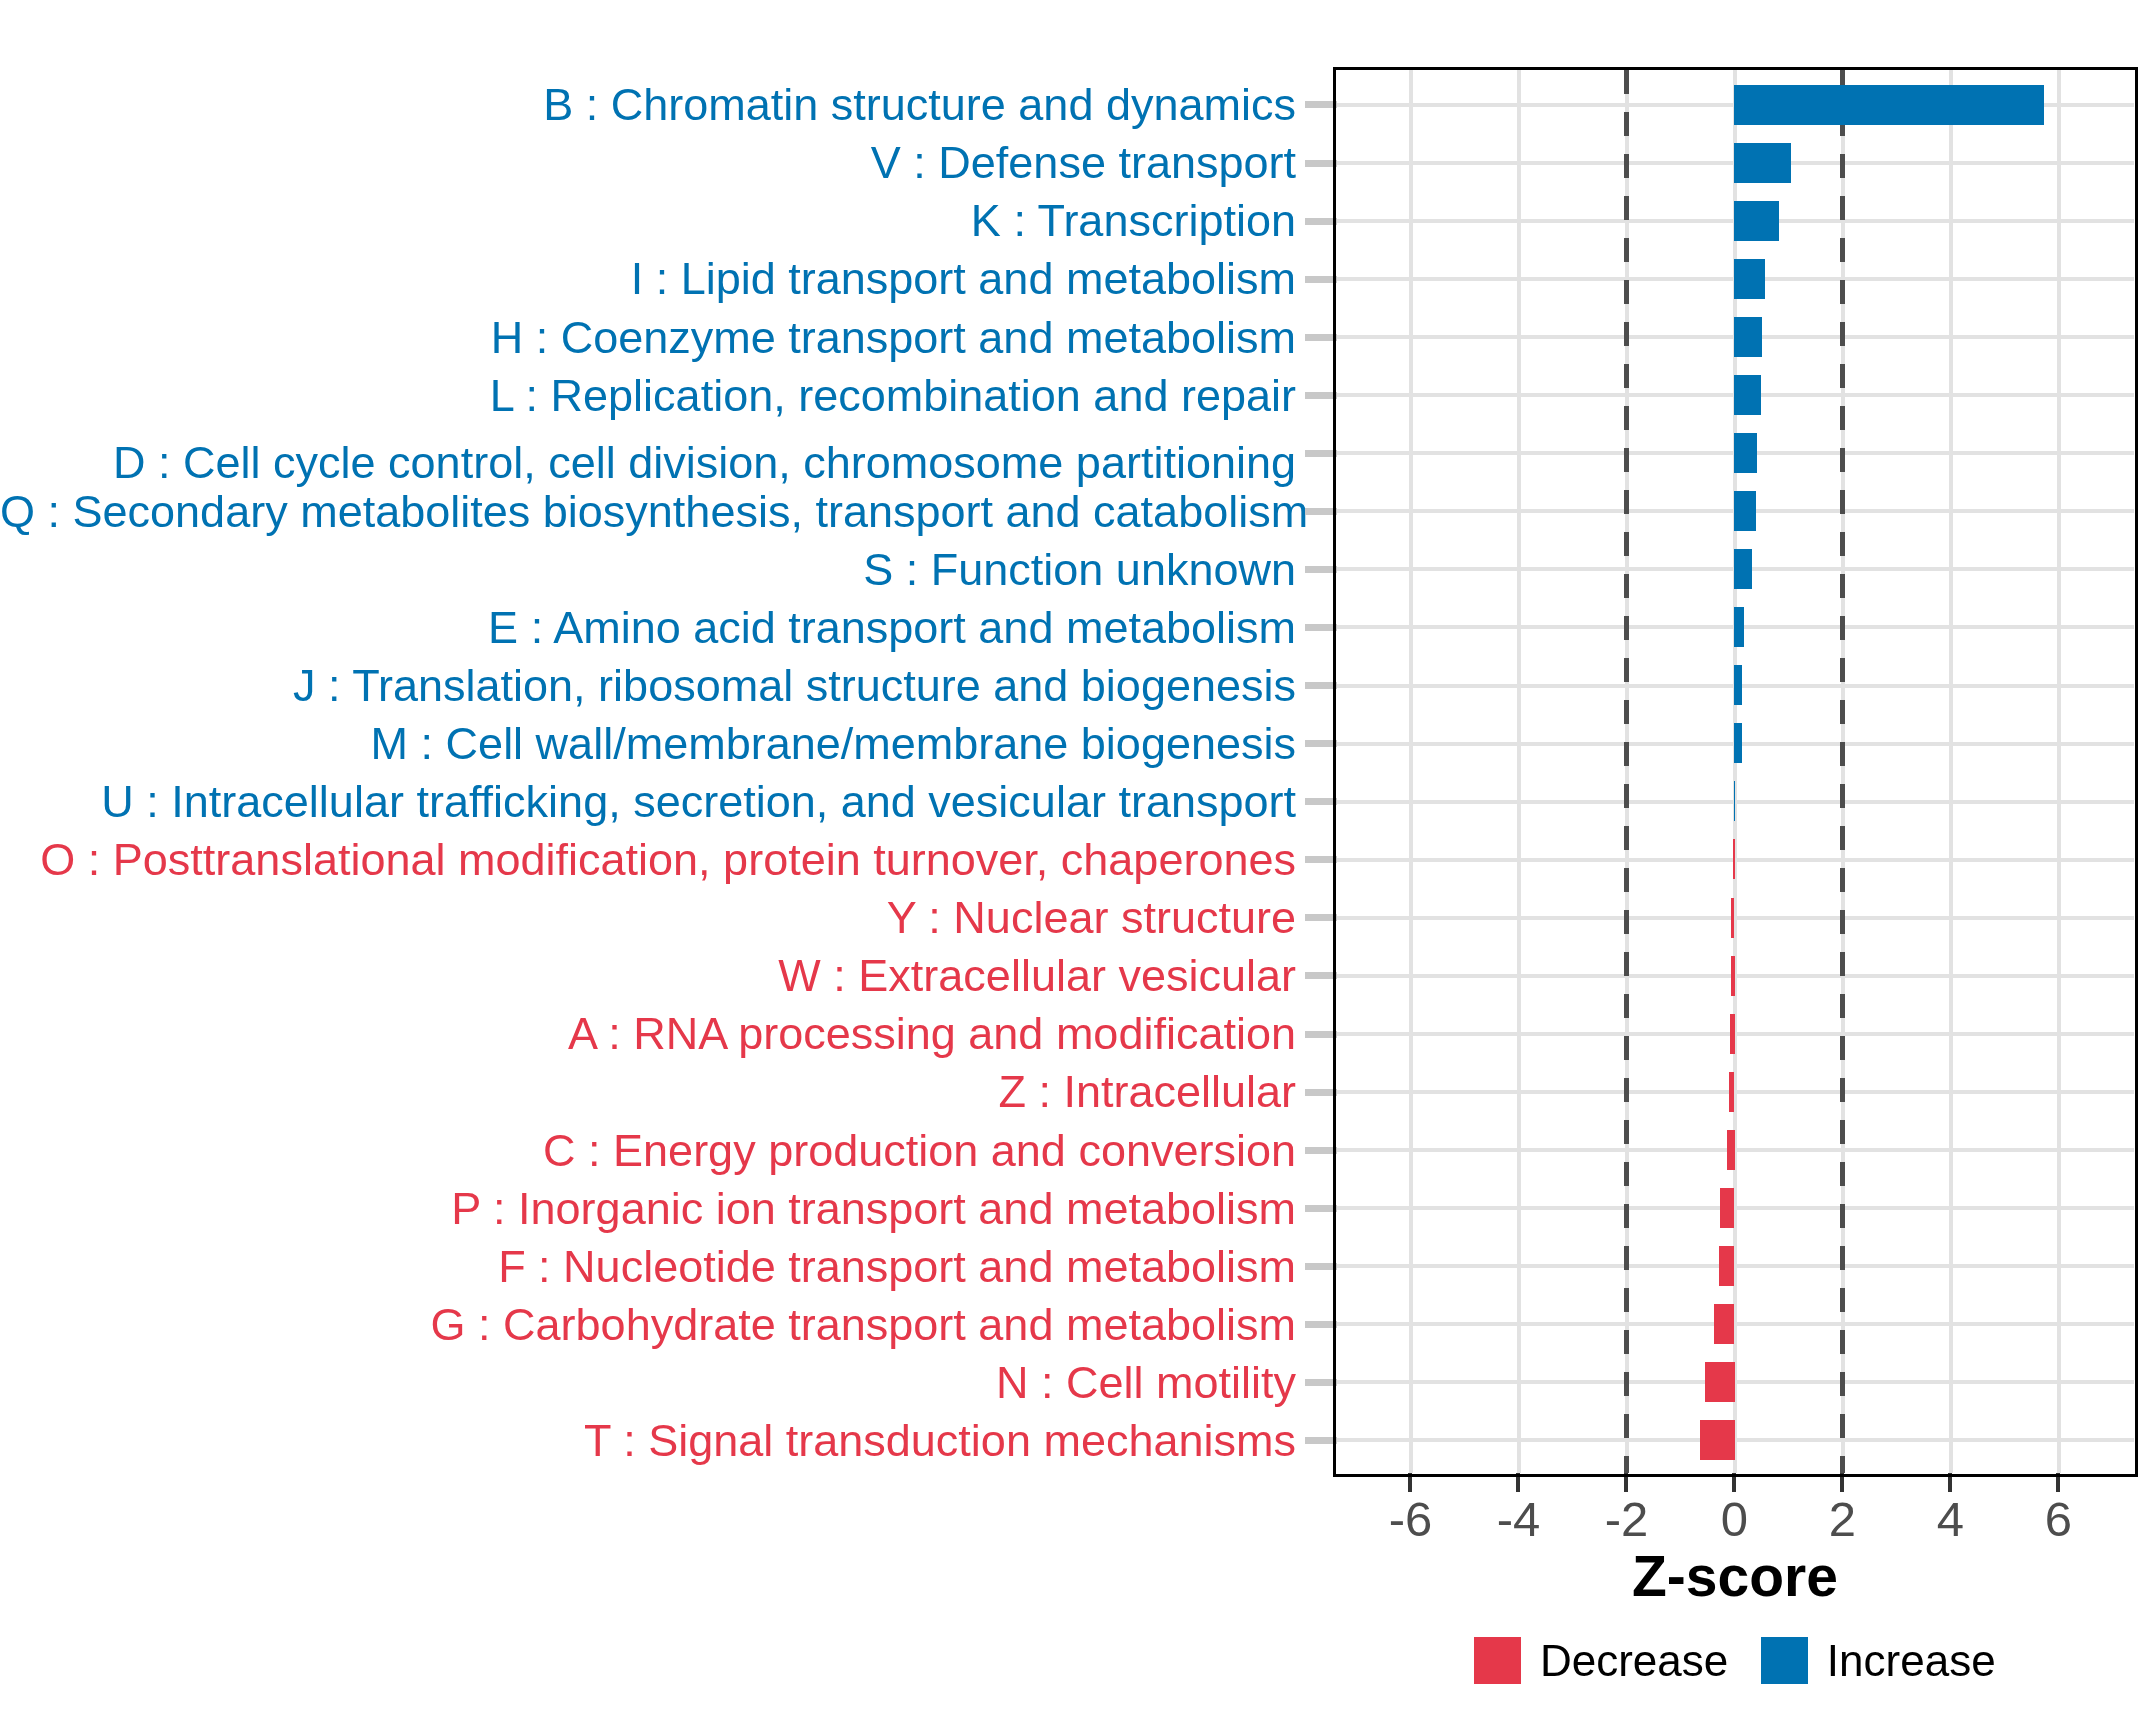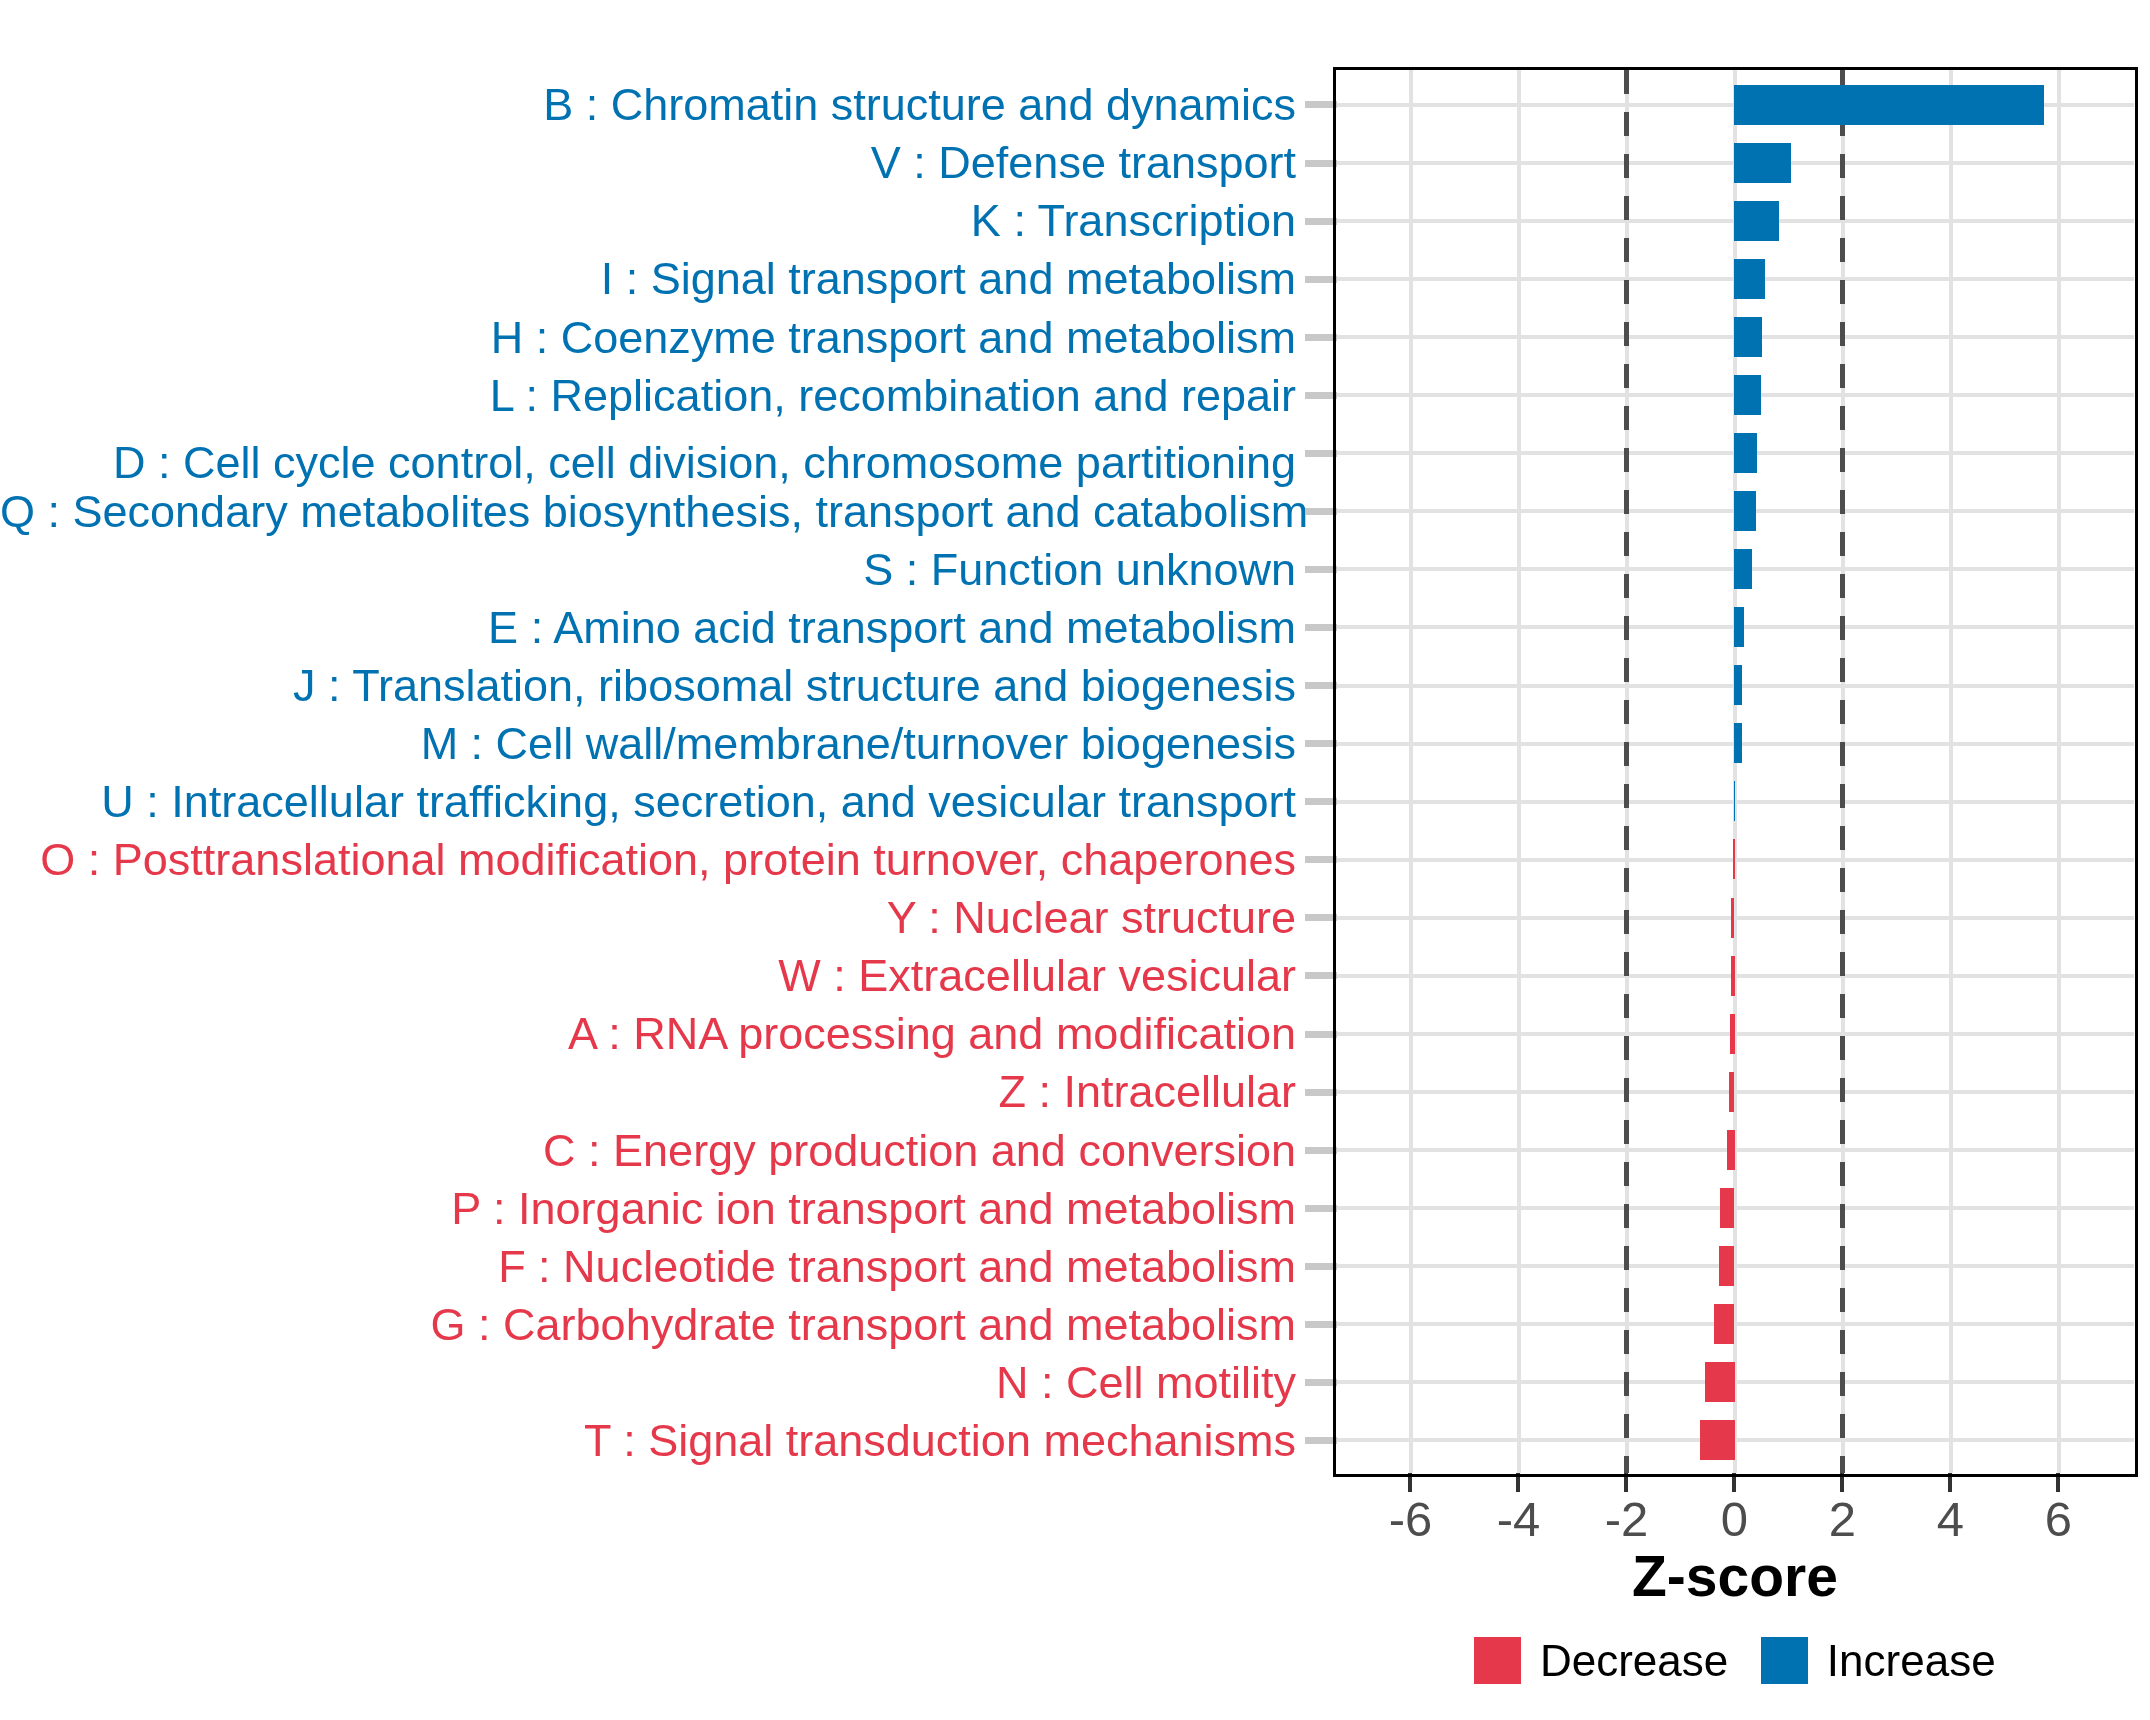--- a/index.html
+++ b/index.html
@@ -85,29 +85,29 @@
       <div class="bar" style="left: 1719px; top: 1246px; width: 15px; background: rgb(229, 56, 74);"></div>
       <div class="bar" style="left: 1714px; top: 1304px; width: 20px; background: rgb(229, 56, 74);"></div>
       <div class="bar" style="left: 1705px; top: 1362px; width: 30px; background: rgb(229, 56, 74);"></div>
       <div class="bar" style="left: 1700px; top: 1420px; width: 35px; background: rgb(229, 56, 74);"></div>
     </div>
   <div class="panel-border" style="border-color: rgb(0, 0, 0);"></div>
   <div id="ylabel-layer">
       <div class="ylabel" style="top: 75px; color: rgb(0, 114, 178);">B : Chromatin structure and dynamics</div>
       <div class="ylabel" style="top: 133px; color: rgb(0, 114, 178);">V : Defense transport</div>
       <div class="ylabel" style="top: 191px; color: rgb(0, 114, 178);">K : Transcription</div>
-      <div class="ylabel" style="top: 249px; color: rgb(0, 114, 178);">I : Signal transport and metabolism</div>
+      <div class="ylabel" style="top: 249px; color: rgb(0, 114, 178);">I : Lipid transport and metabolism</div>
       <div class="ylabel" style="top: 308px; color: rgb(0, 114, 178);">H : Coenzyme transport and metabolism</div>
       <div class="ylabel" style="top: 366px; color: rgb(0, 114, 178);">L : Replication, recombination and repair</div>
       <div class="ylabel" style="top: 424px; color: rgb(0, 114, 178); margin-top: 9px;">D : Cell cycle control, cell division, chromosome partitioning</div>
       <div class="ylabel" style="top: 482px; color: rgb(0, 114, 178);">Q : Secondary metabolites biosynthesis, transport and catabolism</div>
       <div class="ylabel" style="top: 540px; color: rgb(0, 114, 178);">S : Function unknown</div>
       <div class="ylabel" style="top: 598px; color: rgb(0, 114, 178);">E : Amino acid transport and metabolism</div>
       <div class="ylabel" style="top: 656px; color: rgb(0, 114, 178);">J : Translation, ribosomal structure and biogenesis</div>
-      <div class="ylabel" style="top: 714px; color: rgb(0, 114, 178);">M : Cell wall/membrane/turnover biogenesis</div>
+      <div class="ylabel" style="top: 714px; color: rgb(0, 114, 178);">M : Cell wall/membrane/membrane biogenesis</div>
       <div class="ylabel" style="top: 772px; color: rgb(0, 114, 178);">U : Intracellular trafficking, secretion, and vesicular transport</div>
       <div class="ylabel" style="top: 830px; color: rgb(229, 56, 74);">O : Posttranslational modification, protein turnover, chaperones</div>
       <div class="ylabel" style="top: 888px; color: rgb(229, 56, 74);">Y : Nuclear structure</div>
       <div class="ylabel" style="top: 946px; color: rgb(229, 56, 74);">W : Extracellular vesicular</div>
       <div class="ylabel" style="top: 1004px; color: rgb(229, 56, 74);">A : RNA processing and modification</div>
       <div class="ylabel" style="top: 1062px; color: rgb(229, 56, 74);">Z : Intracellular</div>
       <div class="ylabel" style="top: 1121px; color: rgb(229, 56, 74);">C : Energy production and conversion</div>
       <div class="ylabel" style="top: 1179px; color: rgb(229, 56, 74);">P : Inorganic ion transport and metabolism</div>
       <div class="ylabel" style="top: 1237px; color: rgb(229, 56, 74);">F : Nucleotide transport and metabolism</div>
       <div class="ylabel" style="top: 1295px; color: rgb(229, 56, 74);">G : Carbohydrate transport and metabolism</div>

